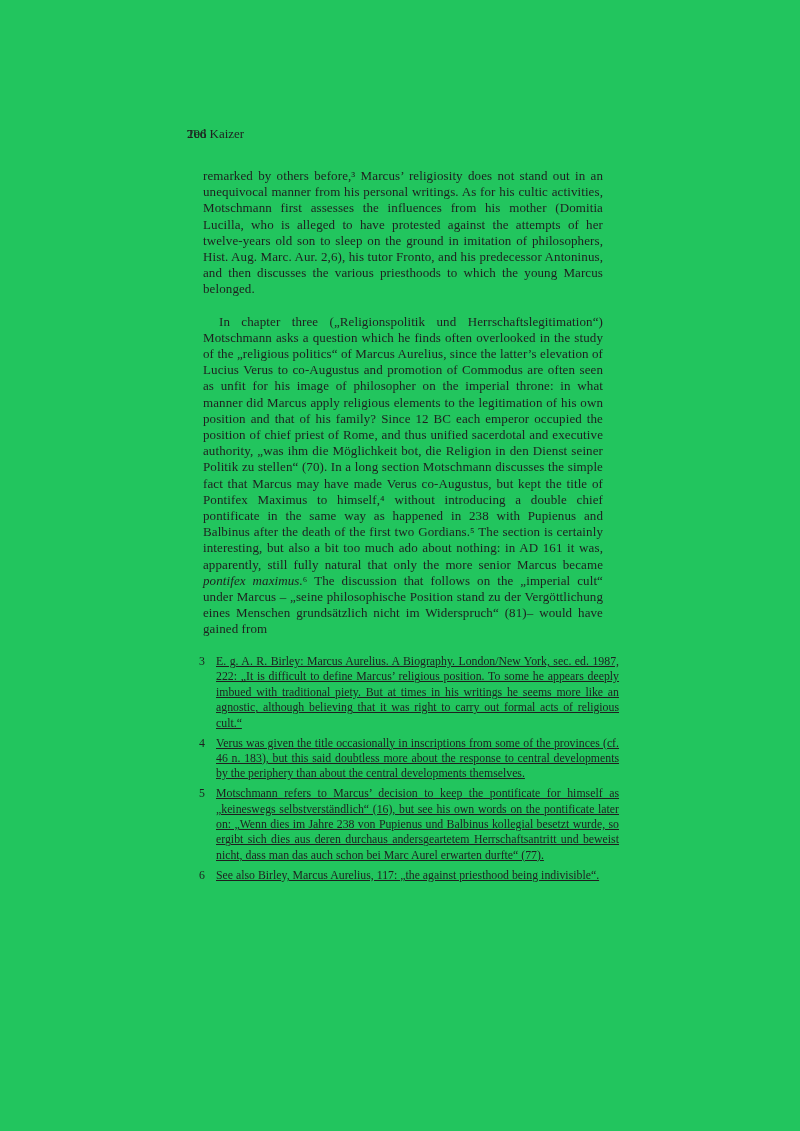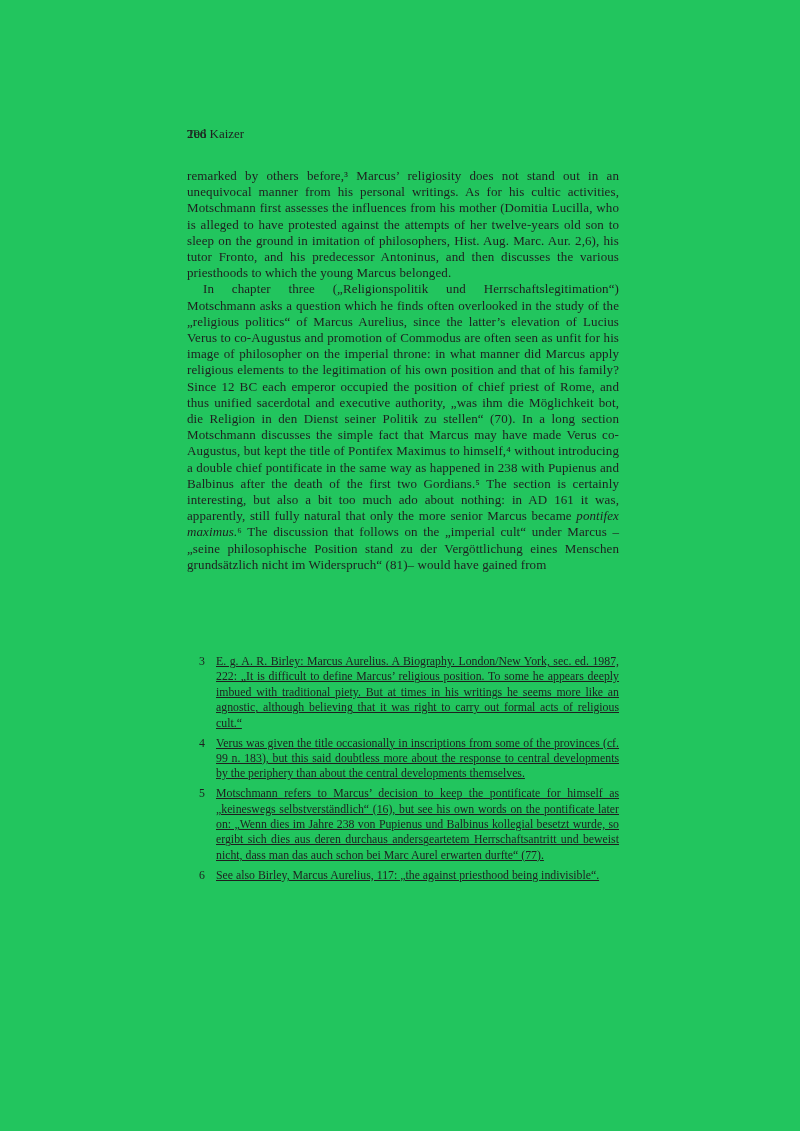--- a/index.html
+++ b/index.html
@@ -39,21 +39,21 @@
     text-align: left;
     margin-top: 12px;
   }
   .body-text {
     font-size: 13px;
     line-height: 16.2px;
     text-align: justify;
     letter-spacing: 0.1px;
   }
   .body-text p {
-    margin: 0;
+    margin: 16px;
   }
   .body-text p.indent {
     text-indent: 16px;
   }
   .italic {
     font-style: italic;
   }
   .footnotes {
     position: absolute;
     left: 199px;
@@ -97,21 +97,21 @@
 
   <div class="footnotes">
 
     <div class="footnote">
       <span class="fn-num">3</span>
       <span class="fn-text">E. g. A. R. Birley: Marcus Aurelius. A Biography. London/New York, sec. ed. 1987, 222: „It is difficult to define Marcus’ religious position. To some he appears deeply imbued with traditional piety. But at times in his writings he seems more like an agnostic, although believing that it was right to carry out formal acts of religious cult.“</span>
     </div>
 
     <div class="footnote">
       <span class="fn-num">4</span>
-      <span class="fn-text">Verus was given the title occasionally in inscriptions from some of the provinces (cf. 99 n. 183), but this said doubtless more about the response to central developments by the periphery than about the central developments themselves.</span>
+      <span class="fn-text">Verus was given the title occasionally in inscriptions from some of the provinces (cf. 46 n. 183), but this said doubtless more about the response to central developments by the periphery than about the central developments themselves.</span>
     </div>
 
     <div class="footnote">
       <span class="fn-num">5</span>
       <span class="fn-text">Motschmann refers to Marcus’ decision to keep the pontificate for himself as „keineswegs selbstverständlich“ (16), but see his own words on the pontificate later on: „Wenn dies im Jahre 238 von Pupienus und Balbinus kollegial besetzt wurde, so ergibt sich dies aus deren durchaus andersgeartetem Herrschaftsantritt und beweist nicht, dass man das auch schon bei Marc Aurel erwarten durfte“ (77).</span>
     </div>
 
     <div class="footnote">
       <span class="fn-num">6</span>
       <span class="fn-text">See also Birley, Marcus Aurelius, 117: „the against priesthood being indivisible“.</span>

